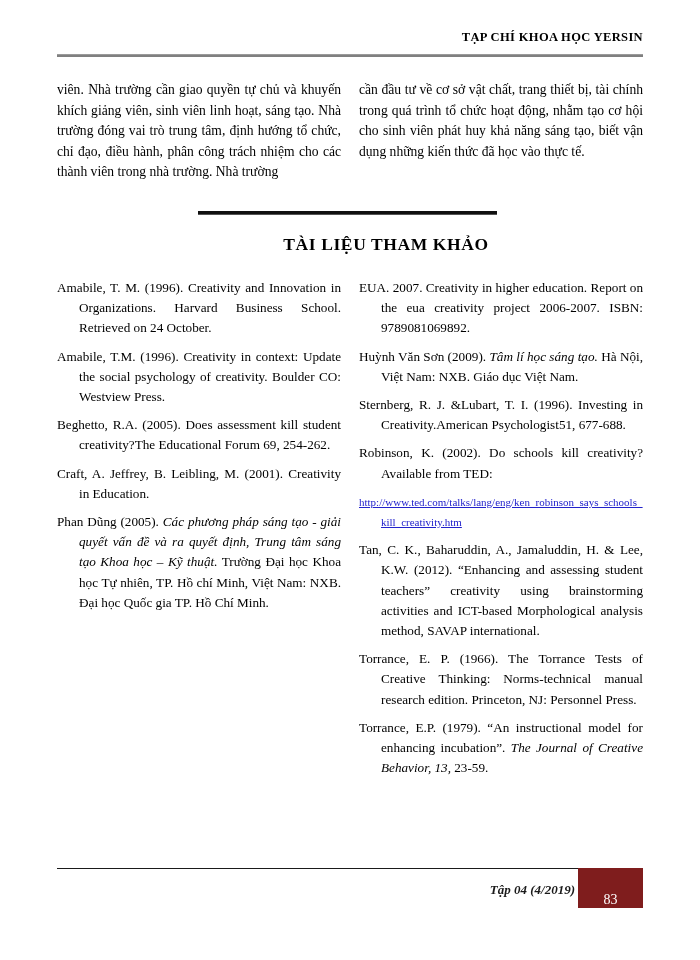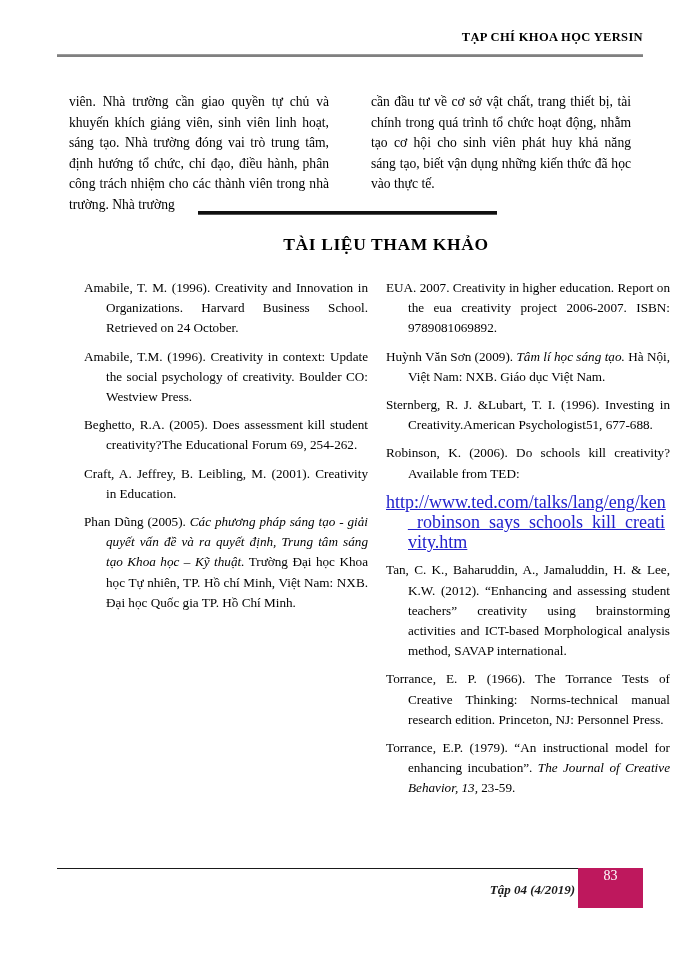--- a/index.html
+++ b/index.html
@@ -61,21 +61,21 @@
   }
   .col {
     position: absolute;
     top: 0;
     width: 284px;
   }
   .col-left  { left: 0; }
   .col-right { left: 302px; }
 
   .para {
-    margin: 12px;
+    margin: 0;
     font-family: "Liberation Serif", serif;
     font-size: 13.6px;
     line-height: 20.5px;
     text-align: justify;
     text-justify: inter-word;
     hyphens: none;
   }
 
   
   .section-divider {
@@ -106,21 +106,20 @@
   .refs {
     position: absolute;
     left: 57px;
     top: 278px;
     width: 586px;
   }
   .ref-col {
     position: absolute;
     top: 0;
     width: 284px;
-    margin-left: 27px;
   }
   .ref-col-left  { left: 0; }
   .ref-col-right { left: 302px; }
 
   .ref {
     margin: 0 0 8px 0;
     padding-left: 22px;
     text-indent: -22px;
     font-family: "Liberation Serif", serif;
     font-size: 13.2px;
@@ -129,21 +128,21 @@
     text-justify: inter-word;
   }
   .ref:last-child { margin-bottom: 0; }
   .ref i { font-style: italic; }
 
   .ref-link {
     margin: 0 0 8px 0;
     padding-left: 22px;
     text-indent: -22px;
     font-family: "Liberation Serif", serif;
-    font-size: 18px;
+    font-size: 11px;
     line-height: 20.2px;
     text-align: justify;
     color: #2222cc;
   }
   .ref-link a {
     color: #2222cc;
     text-decoration: underline;
     word-break: break-all;
   }
 
@@ -174,23 +173,23 @@
     font-size: 13px;
     white-space: nowrap;
     color: #1a1a1a;
   }
   .footer-pagebox {
     position: absolute;
     left: 521px;
     top: 0;
     width: 65px;
     height: 40px;
-    background: #be185d;
+    background: #7f1d1d;
     display: flex;
-    align-items: flex-start;
+    align-items: flex-end;
     justify-content: center;
   }
   .footer-pagenum {
     font-family: "Liberation Serif", serif;
     font-size: 14px;
     color: #ffffff;
   }
 </style>
 </head>
 <body>
@@ -219,21 +218,21 @@
         <p class="ref"><span>Amabile, T. M. (1996). Creativity and Innovation in Organizations. Harvard Business School. Retrieved on 24 October.</span></p>
         <p class="ref"><span>Amabile, T.M. (1996). Creativity in context: Update the social psychology of creativity. Boulder CO: Westview Press.</span></p>
         <p class="ref"><span>Beghetto, R.A. (2005). Does assessment kill student creativity?The Educational Forum 69, 254-262.</span></p>
         <p class="ref"><span>Craft, A. Jeffrey, B. Leibling, M. (2001). Creativity in Education.</span></p>
         <p class="ref"><span>Phan Dũng (2005). </span><i>Các phương pháp sáng tạo - giải quyết vấn đề và ra quyết định, Trung tâm sáng tạo Khoa học – Kỹ thuật.</i><span> Trường Đại học Khoa học Tự nhiên, TP. Hồ chí Minh, Việt Nam: NXB. Đại học Quốc gia TP. Hồ Chí Minh.</span></p>
       </div>
     <div class="ref-col ref-col-right" id="refs-right">
         <p class="ref"><span>EUA. 2007. Creativity in higher education. Report on the eua creativity project 2006-2007. ISBN: 9789081069892.</span></p>
         <p class="ref"><span>Huỳnh Văn Sơn (2009). </span><i>Tâm lí học sáng tạo.</i><span> Hà Nội, Việt Nam: NXB. Giáo dục Việt Nam.</span></p>
         <p class="ref"><span>Sternberg, R. J. &amp;Lubart, T. I. (1996). Investing in Creativity.American Psychologist51, 677-688.</span></p>
-        <p class="ref"><span>Robinson, K. (2006). Do schools kill creativity?Available from TED:</span></p>
+        <p class="ref"><span>Robinson, K. (2002). Do schools kill creativity?Available from TED:</span></p>
         <p class="ref-link"><a href="#">http://www.ted.com/talks/lang/eng/ken_robinson_says_schools_kill_creativity.htm</a></p>
         <p class="ref"><span>Tan, C. K., Baharuddin, A., Jamaluddin, H. &amp; Lee, K.W. (2012). “Enhancing and assessing student teachers” creativity using brainstorming activities and ICT-based Morphological analysis method, SAVAP international.</span></p>
         <p class="ref"><span>Torrance, E. P. (1966). The Torrance Tests of Creative Thinking: Norms-technical manual research edition. Princeton, NJ: Personnel Press.</span></p>
         <p class="ref"><span>Torrance, E.P. (1979). “An instructional model for enhancing incubation”. </span><i>The Journal of Creative Behavior, 13,</i><span> 23-59.</span></p>
       </div>
   </div>
 
   <div class="footer">
     <div class="footer-rule"></div>
     <div class="footer-issue">Tập 04 (4/2019)</div>

